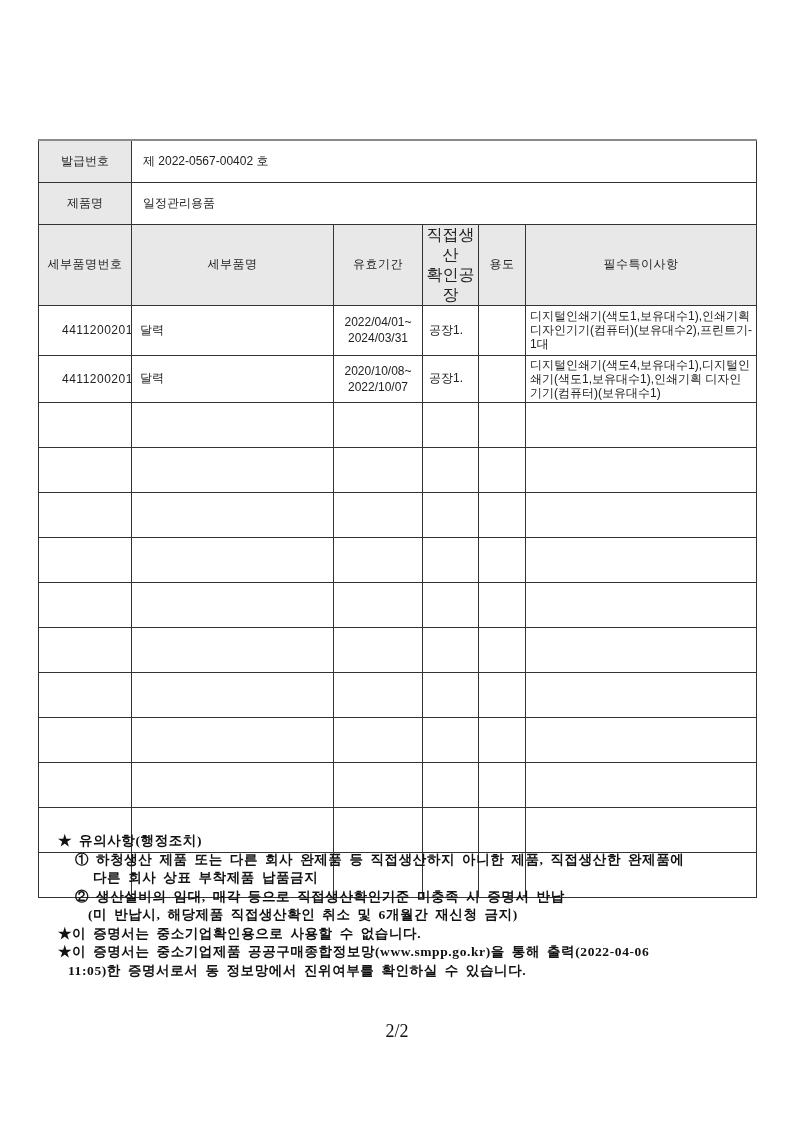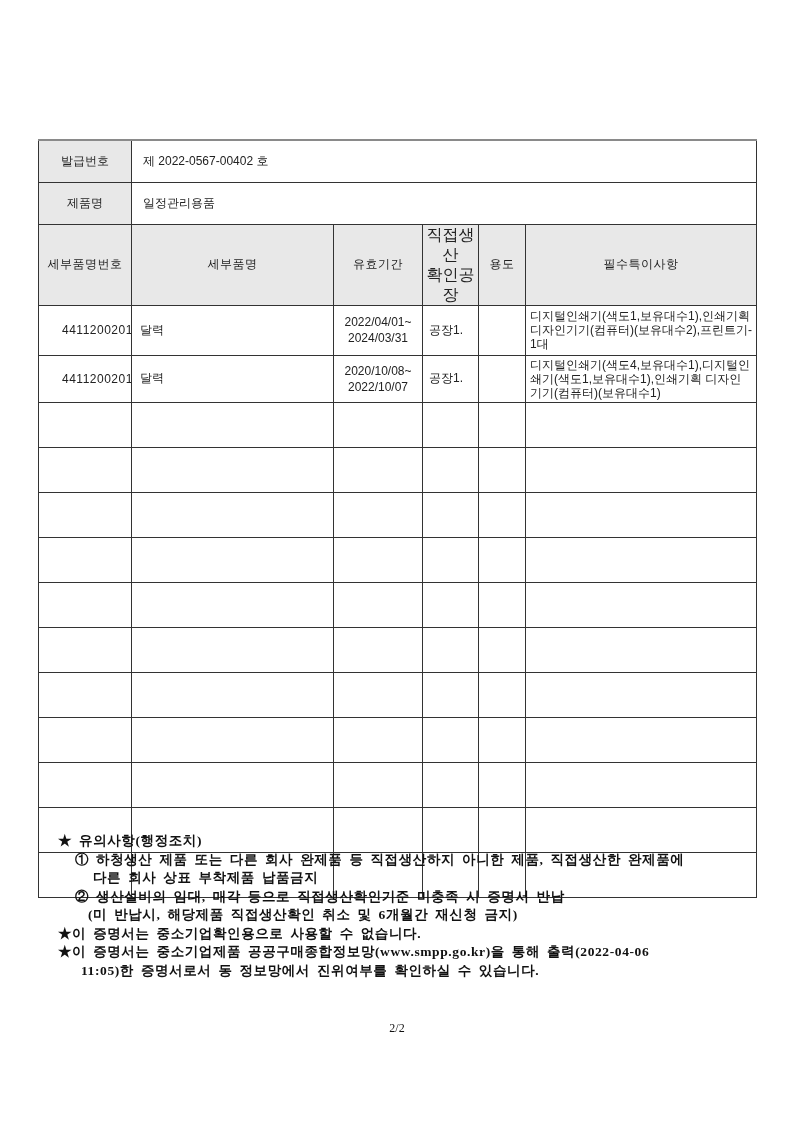--- a/index.html
+++ b/index.html
@@ -58,28 +58,28 @@
     line-height: 18.5px;
     color: #111;
     letter-spacing: 0.6px;
     word-spacing: 3px;
   }
   .notes .line { white-space: nowrap; }
   .ind-0 { margin-left: 0; }
   .ind-1 { margin-left: 17px; }
   .ind-2 { margin-left: 35px; }
   .ind-2p { margin-left: 30px; }
-  .ind-1b { margin-left: 23px; }
+  .ind-1b { margin-left: 10px; }
   .page-number {
     position: absolute;
     left: 0; top: 1021px;
     width: 794px;
     text-align: center;
     font-family: "Liberation Serif", serif;
-    font-size: 12px;
+    font-size: 18px;
     color: #111;
   }
 </style>
 </head>
 <body>
 
 <div class="doc-table-wrap">
   <table class="cert-table">
     <colgroup>
       <col style="width:93px">

